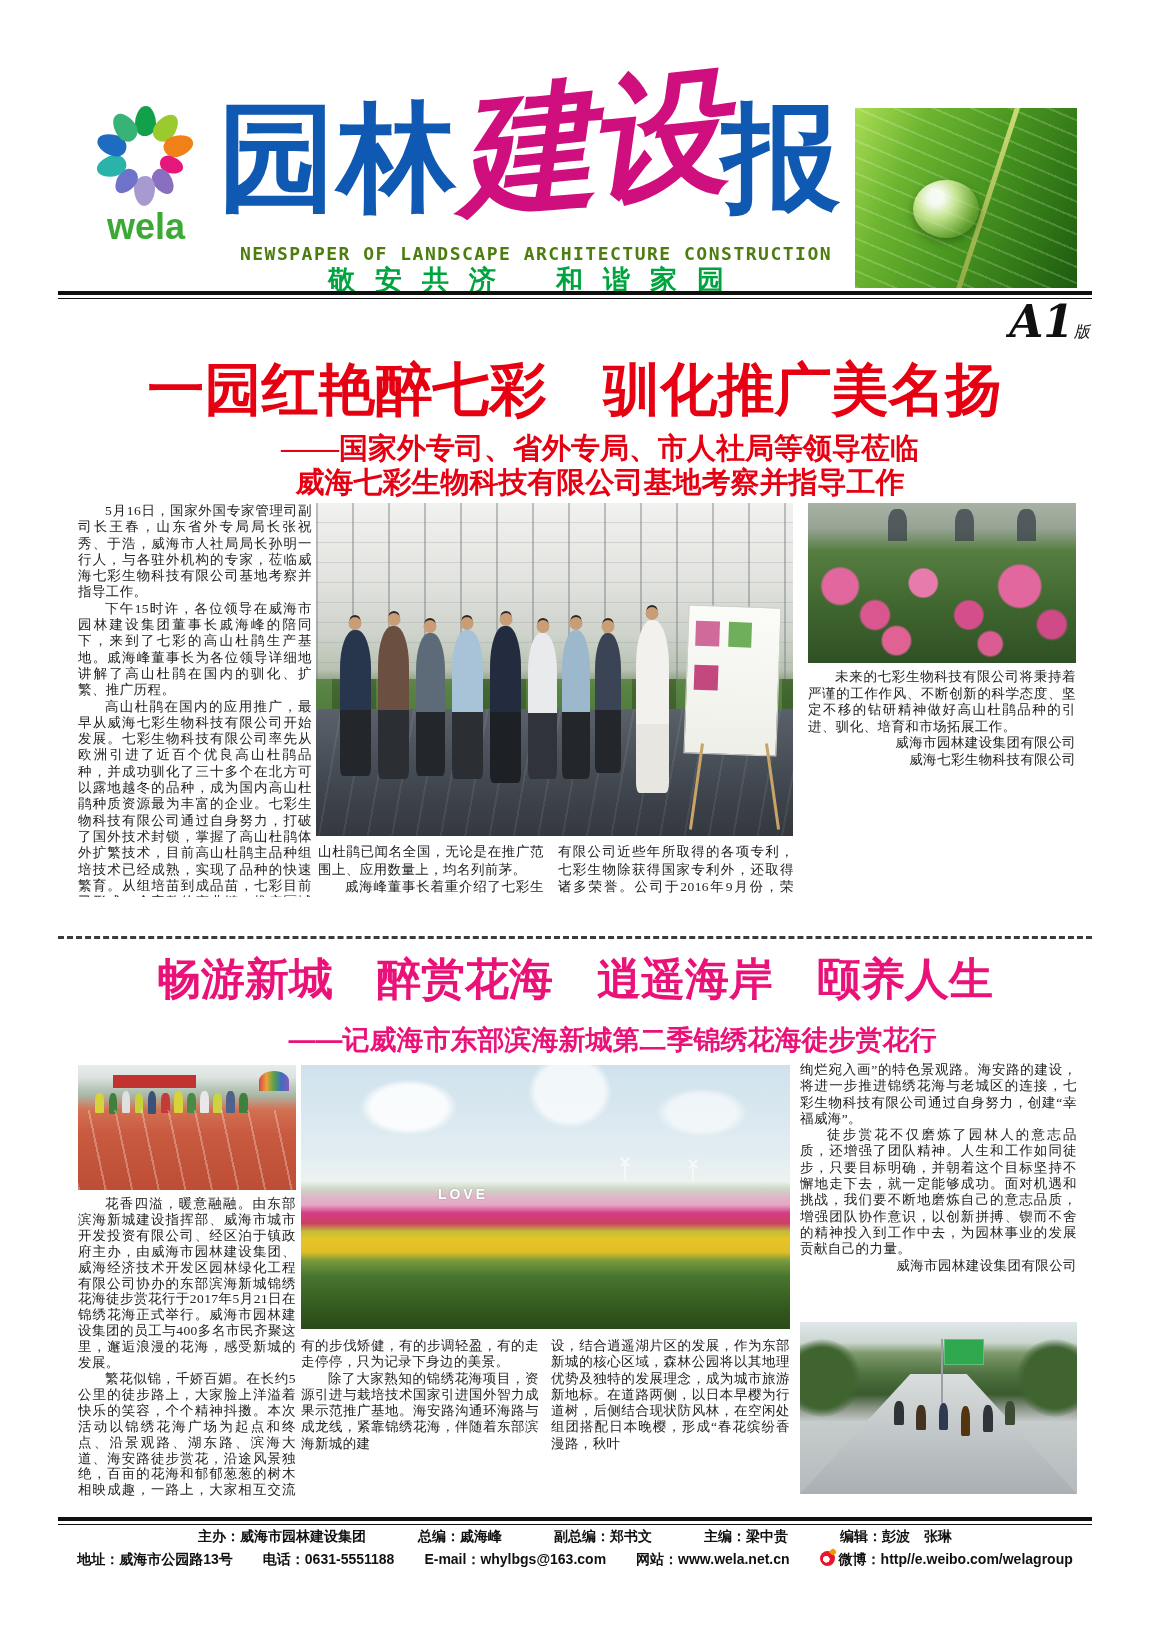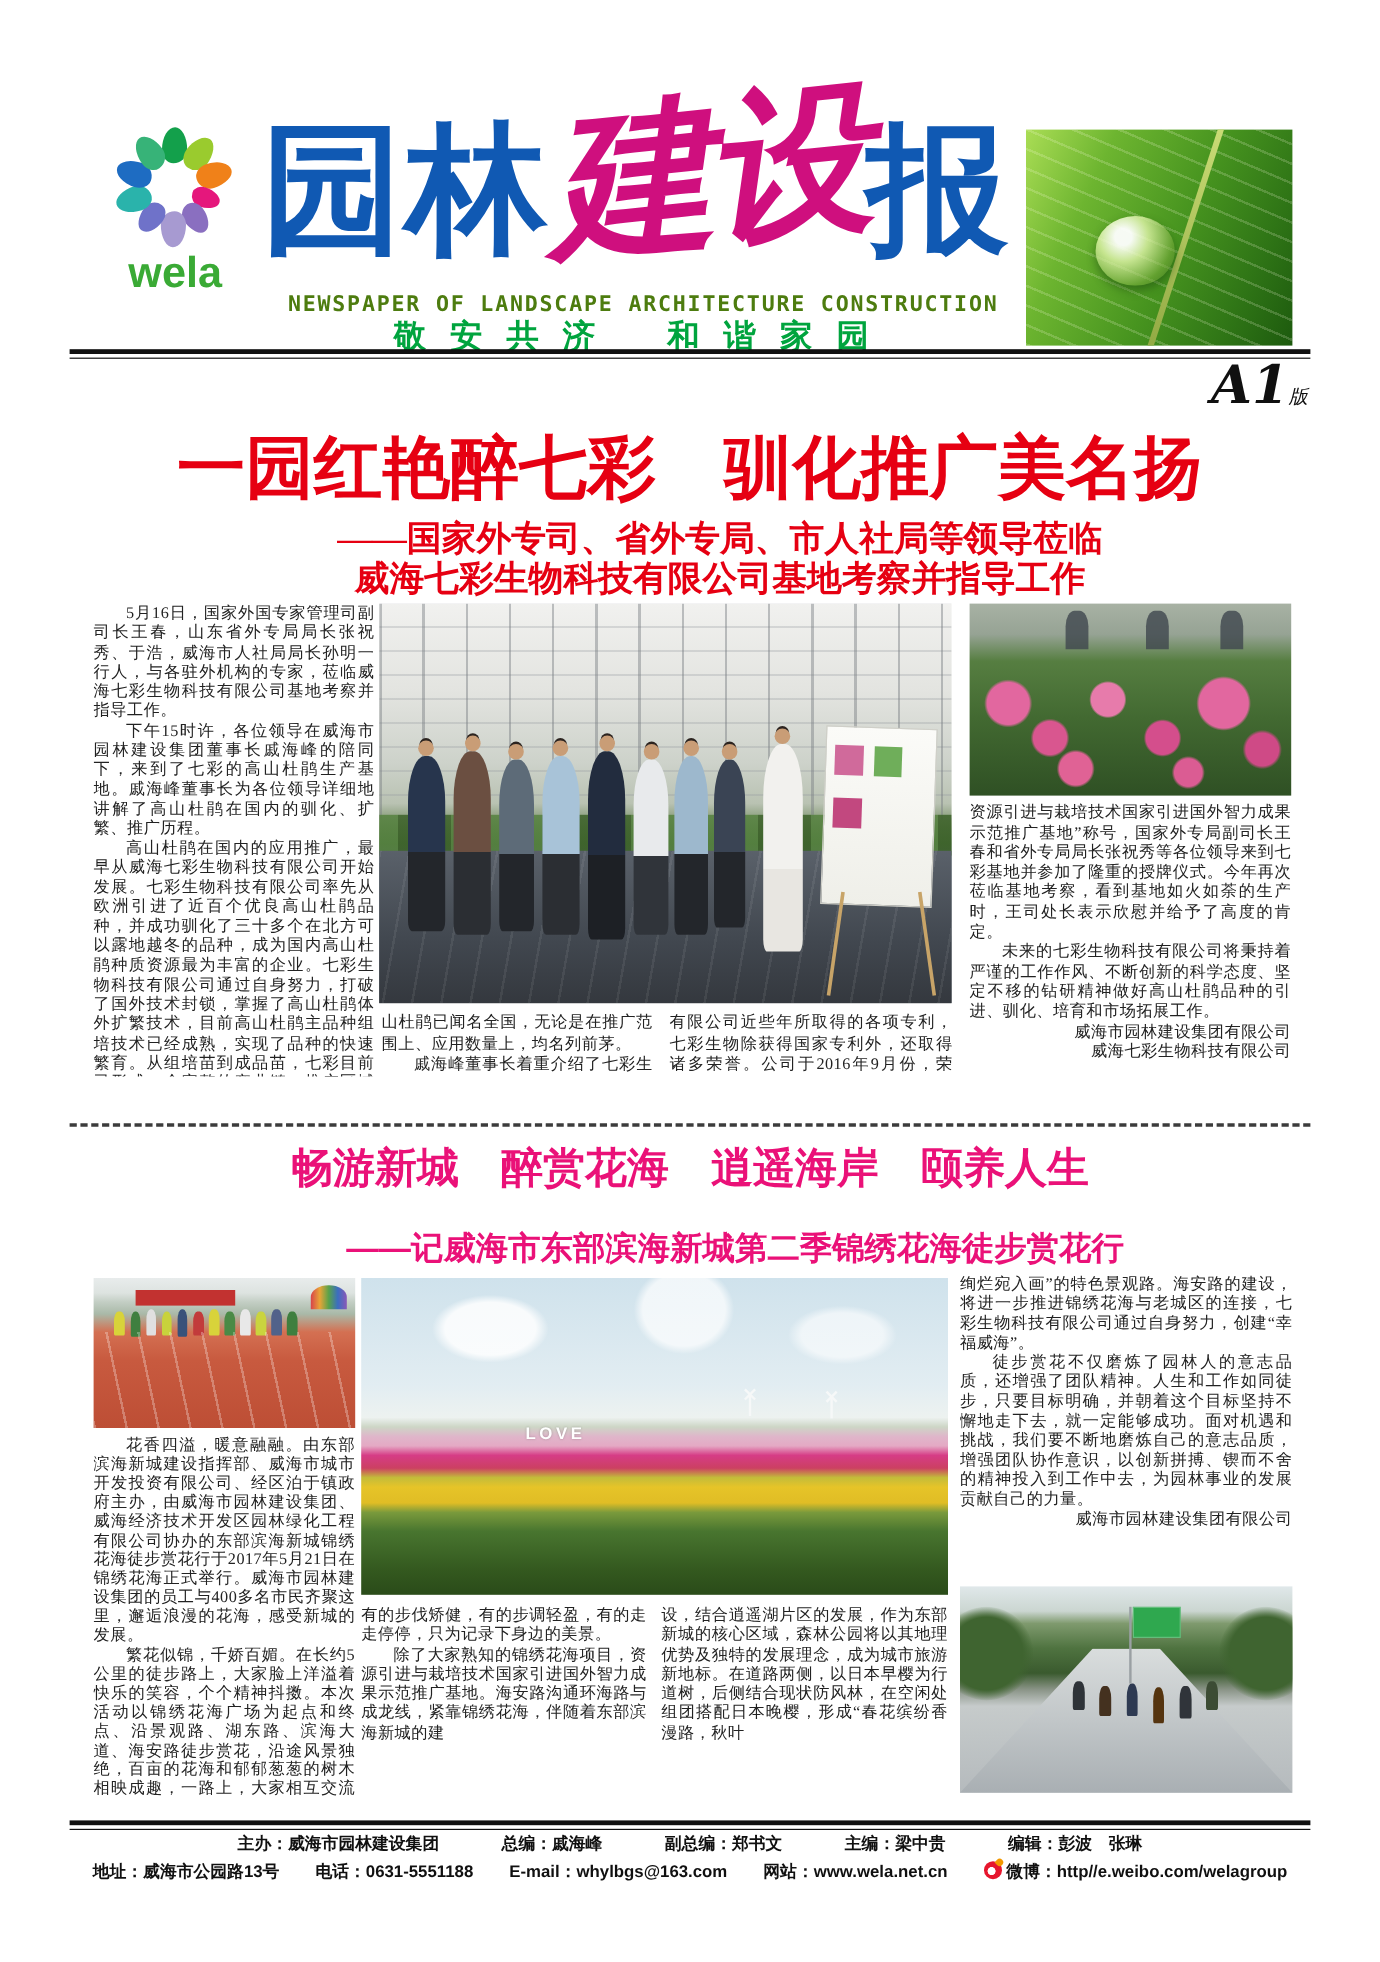--- a/index.html
+++ b/index.html
@@ -95,21 +95,21 @@
       radial-gradient(circle at 79% 52%, #e2679f 0 9%, transparent 10%),
       radial-gradient(circle at 91% 76%, #cf4a86 0 5%, transparent 6%),
       radial-gradient(circle at 33% 86%, #e06295 0 6%, transparent 7%),
       radial-gradient(circle at 68% 88%, #db5c93 0 5%, transparent 6%),
       linear-gradient(180deg,#a8b2a4 0%,#96a394 16%,#567e41 30%,#426931 60%,#2f5024 100%);}
   .ppl-mark{position:absolute;top:4%;width:7%;height:20%;background:#3e464e;border-radius:40% 40% 0 0;opacity:.8;}
 
   
   .dashed-sep{left:58px;top:936px;width:1034px;border-top:3px dashed #3c3c3c;}
   .h2{left:75px;top:950px;width:1000px;text-align:center;font-family:"Liberation Sans",sans-serif;
-      font-size:35px;font-weight:900;color:var(--pink);white-space:nowrap;}
+      font-size:44px;font-weight:900;color:var(--pink);white-space:nowrap;}
   .deck2{left:150px;top:1022px;width:925px;text-align:center;font-family:"Liberation Sans",sans-serif;
       font-size:27px;font-weight:bold;color:var(--pink);white-space:nowrap;}
   .a2-col1{left:78px;top:1196px;width:218px;height:301px;overflow:hidden;line-height:15.9px;}
   .a2-col2{left:301px;top:1338px;width:238px;height:160px;overflow:hidden;}
   .a2-col3{left:551px;top:1338px;width:239px;height:160px;overflow:hidden;}
   .a2-col4{left:800px;top:1062px;width:277px;height:250px;overflow:hidden;}
 
   .photo-track{left:78px;top:1065px;width:218px;height:125px;
      background:linear-gradient(180deg,#e8ecec 0%,#dde3e0 10%,#c3cec4 16%,#a9b9a8 24%,#d47052 36%,#c85a3f 55%,#bd4e35 100%);}
   .track-lanes{position:absolute;left:0;bottom:0;width:100%;height:64%;
@@ -230,21 +230,20 @@
     <p>有限公司近些年所取得的各项专利，七彩生物除获得国家专利外，还取得诸多荣誉。公司于2016年9月份，荣获“欧洲高山杜鹃种质</p>
   </div>
 
   <div class="photo photo-rhodo">
     <span class="ppl-mark" style="left:30%"></span>
     <span class="ppl-mark" style="left:55%"></span>
     <span class="ppl-mark" style="left:78%"></span>
   </div>
 
   <div class="abs bodycol a1-col-right">
-    <p>资源引进与栽培技术国家引进国外智力成果示范推广基地”称号，国家外专局副司长王春和省外专局局长张祝秀等各位领导来到七彩基地并参加了隆重的授牌仪式。今年再次莅临基地考察，看到基地如火如荼的生产时，王司处长表示欣慰并给予了高度的肯定。</p>
     <p class="ind">未来的七彩生物科技有限公司将秉持着严谨的工作作风、不断创新的科学态度、坚定不移的钻研精神做好高山杜鹃品种的引进、驯化、培育和市场拓展工作。</p>
     <p class="sign">威海市园林建设集团有限公司</p>
     <p class="sign">威海七彩生物科技有限公司</p>
   </div>
 
   <div class="abs dashed-sep"></div>
 
   <div class="abs h2">畅游新城　醉赏花海　逍遥海岸　颐养人生</div>
   <div class="abs deck2">——记威海市东部滨海新城第二季锦绣花海徒步赏花行</div>
 

